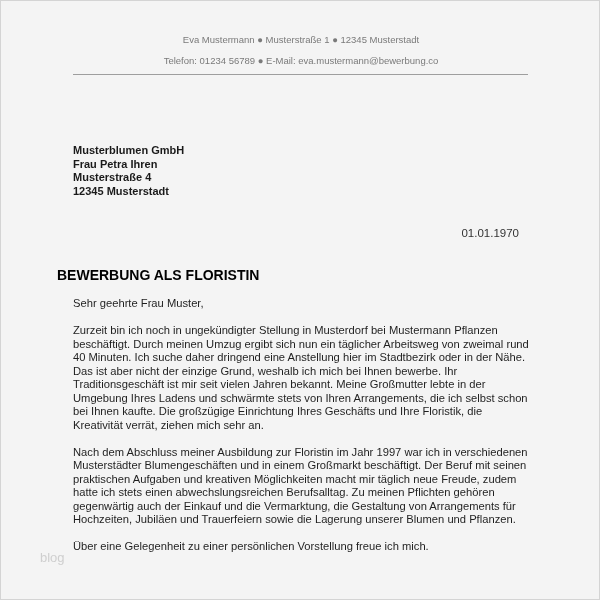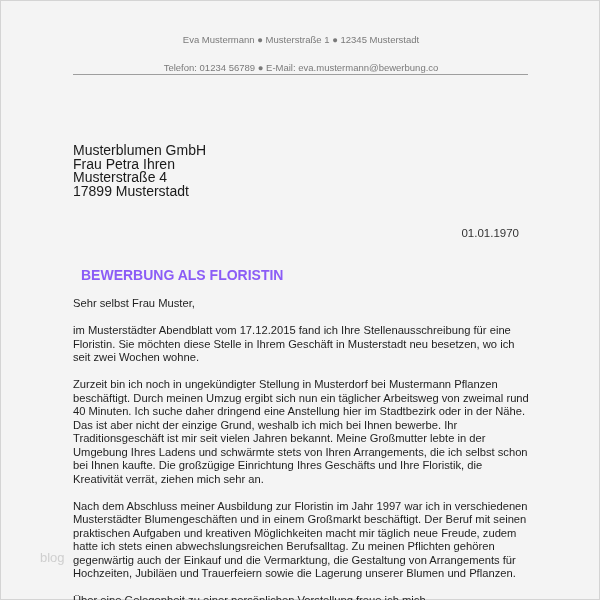--- a/index.html
+++ b/index.html
@@ -14,36 +14,36 @@
       position: absolute; left: 0; top: 0;
       width: 598px; height: 598px;
       border: 1px solid #d4d4d4;
       background: #f4f4f4;
     }
     .sender {
       position: absolute; left: 0; width: 600px; top: 33px;
       text-align: center; color: #7a7a7a; font-size: 9.5px;
     }
     .sender .line1 { height: 12px; line-height: 12px; }
-    .sender .line2 { margin-top: 16px; height: 12px; line-height: 12px; }
+    .sender .line2 { margin-top: 9px; height: 12px; line-height: 12px; }
     .divider {
       position: absolute; left: 72px; top: 73px; width: 455px; height: 0;
       border-top: 1px solid #9e9e9e;
     }
     .recipient {
       position: absolute; left: 72px; top: 143px;
-      font-weight: normal; font-size: 14px; line-height: 13.5px; color: #1a1a1a;
+      font-weight: bold; font-size: 11px; line-height: 13.5px; color: #1a1a1a;
     }
     .date {
       position: absolute; right: 80px; top: 226px;
       font-size: 11.5px; color: #333;
     }
     .subject {
-      position: absolute; left: 80px; top: 266px;
-      font-weight: bold; font-size: 14px; color: #8b5cf6;
+      position: absolute; left: 56px; top: 266px;
+      font-weight: bold; font-size: 14px; color: #000000;
     }
     .body-text {
       position: absolute; left: 72px; top: 296px; width: 460px;
       font-size: 11.2px; line-height: 13.5px; color: #1f1f1f;
     }
     .body-text p { margin: 0 0 13.5px 0; }
     .watermark {
       position: absolute; left: 39px; top: 549px;
       font-size: 13px; color: #cfcfcf;
     }
@@ -55,29 +55,28 @@
   <div class="sender">
     <div class="line1">Eva Mustermann ● Musterstraße 1 ● 12345 Musterstadt</div>
     <div class="line2">Telefon: 01234 56789 ● E-Mail: eva.mustermann@bewerbung.co</div>
   </div>
   <div class="divider"></div>
 
   <div class="recipient">
     <div>Musterblumen GmbH</div>
     <div>Frau Petra Ihren</div>
     <div>Musterstraße 4</div>
-    <div>17899 Musterstadt</div>
+    <div>12345 Musterstadt</div>
   </div>
 
   <div class="date">01.01.1970</div>
 
   <div class="subject">BEWERBUNG ALS FLORISTIN</div>
 
   <div class="body-text">
-    <p>Sehr selbst Frau Muster,</p>
-    <p>im Musterstädter Abendblatt vom 17.12.2015 fand ich Ihre Stellenausschreibung für eine Floristin. Sie möchten diese Stelle in Ihrem Geschäft in Musterstadt neu besetzen, wo ich seit zwei Wochen wohne.</p>
+    <p>Sehr geehrte Frau Muster,</p>
     <p>Zurzeit bin ich noch in ungekündigter Stellung in Musterdorf bei Mustermann Pflanzen beschäftigt. Durch meinen Umzug ergibt sich nun ein täglicher Arbeitsweg von zweimal rund 40 Minuten. Ich suche daher dringend eine Anstellung hier im Stadtbezirk oder in der Nähe. Das ist aber nicht der einzige Grund, weshalb ich mich bei Ihnen bewerbe. Ihr Traditionsgeschäft ist mir seit vielen Jahren bekannt. Meine Großmutter lebte in der Umgebung Ihres Ladens und schwärmte stets von Ihren Arrangements, die ich selbst schon bei Ihnen kaufte. Die großzügige Einrichtung Ihres Geschäfts und Ihre Floristik, die Kreativität verrät, ziehen mich sehr an.</p>
     <p>Nach dem Abschluss meiner Ausbildung zur Floristin im Jahr 1997 war ich in verschiedenen Musterstädter Blumengeschäften und in einem Großmarkt beschäftigt. Der Beruf mit seinen praktischen Aufgaben und kreativen Möglichkeiten macht mir täglich neue Freude, zudem hatte ich stets einen abwechslungsreichen Berufsalltag. Zu meinen Pflichten gehören gegenwärtig auch der Einkauf und die Vermarktung, die Gestaltung von Arrangements für Hochzeiten, Jubiläen und Trauerfeiern sowie die Lagerung unserer Blumen und Pflanzen.</p>
     <p>Über eine Gelegenheit zu einer persönlichen Vorstellung freue ich mich.</p>
   </div>
 
   <div class="watermark">blog</div>
 </div>
 
 </body></html>

